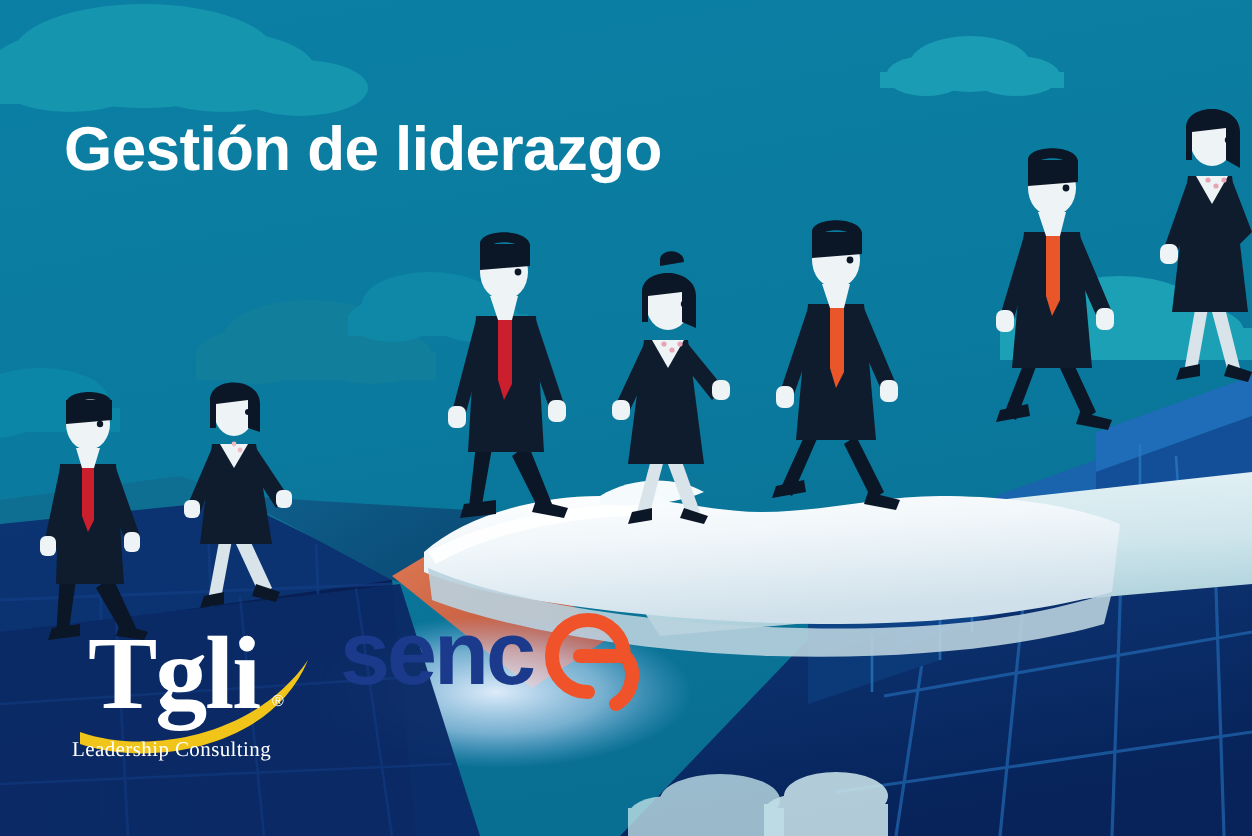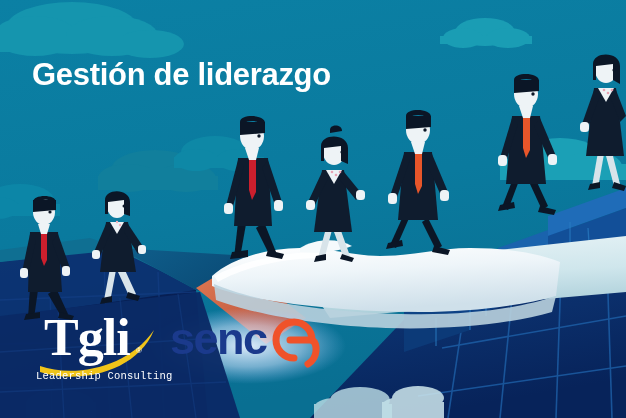--- a/index.html
+++ b/index.html
@@ -41,27 +41,27 @@
     letter-spacing:-1px;
   }
   #tgli-logo .tgli-reg{
     position:absolute;left:104px;top:37px;
     color:#ffffff;font-size:8px;line-height:8px;
     font-family:"Liberation Sans", sans-serif;
   }
   #tgli-logo .tgli-tag{
     position:absolute;left:4px;top:60px;width:140px;
     color:#ffffff;
-    font-family:Liberation Mono, monospace;
+    font-family:Liberation Serif, serif;
     font-size:10.5px;letter-spacing:0.2px;white-space:nowrap;
   }
 
   
   #sence-logo{
-    position:absolute;left:168px;top:316px;width:160px;height:62px;z-index:60;
+    position:absolute;left:168px;top:304px;width:160px;height:62px;z-index:60;
   }
   #sence-logo .sence-word{
     position:absolute;left:2px;top:0px;
     color:#1b3a8c;
     font-family:"Liberation Sans", sans-serif;
     font-weight:bold;
     font-size:45px;line-height:45px;letter-spacing:-1.5px;
   }
 </style>
 </head>

